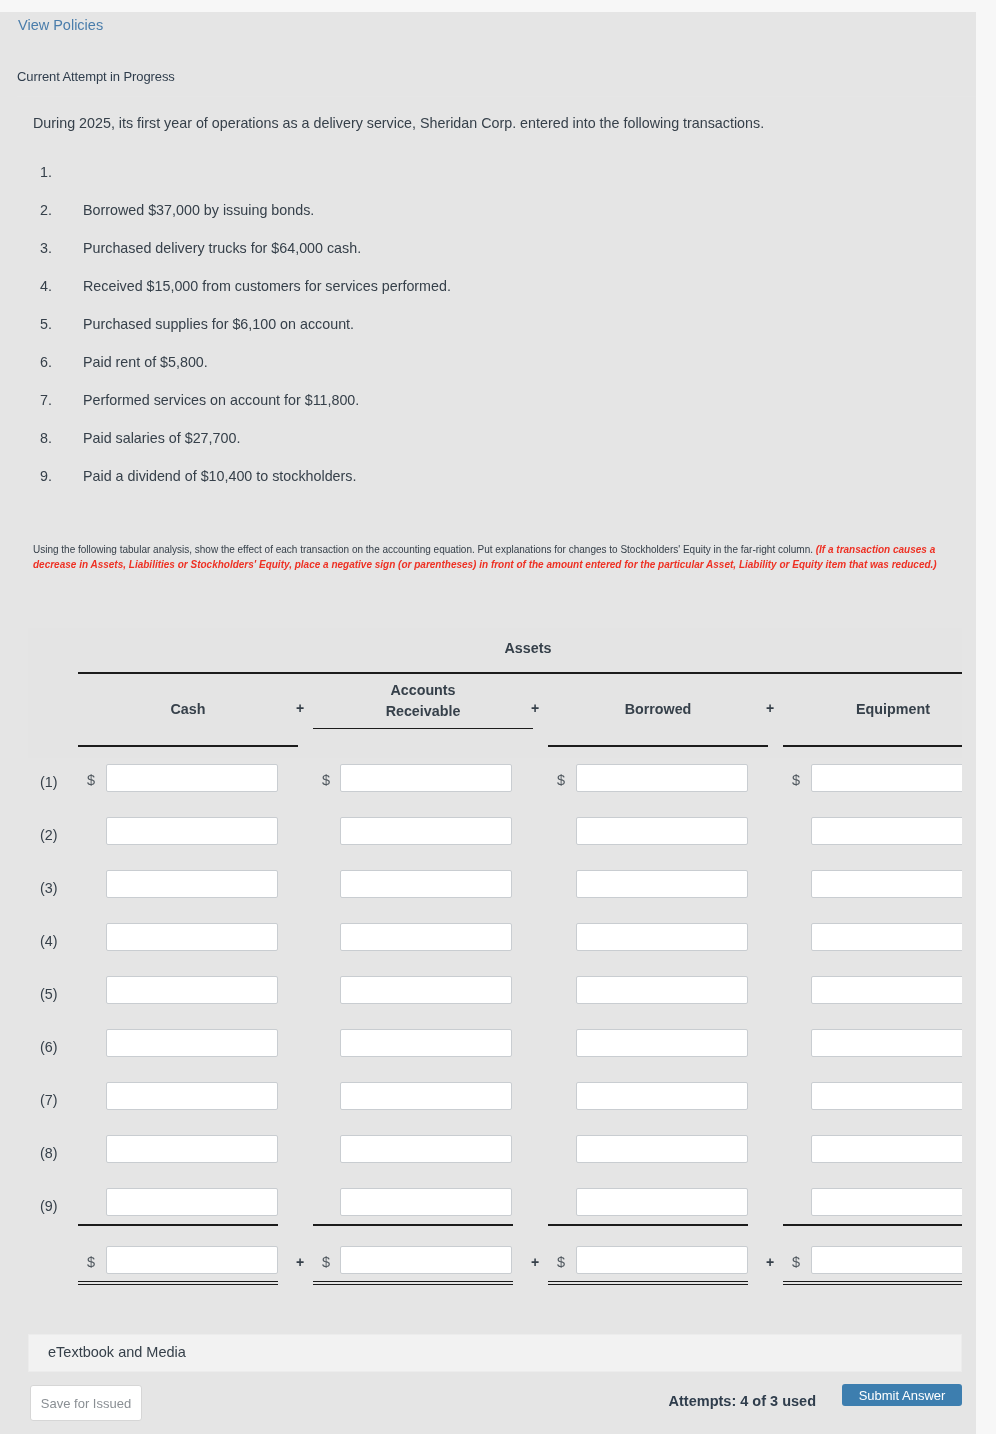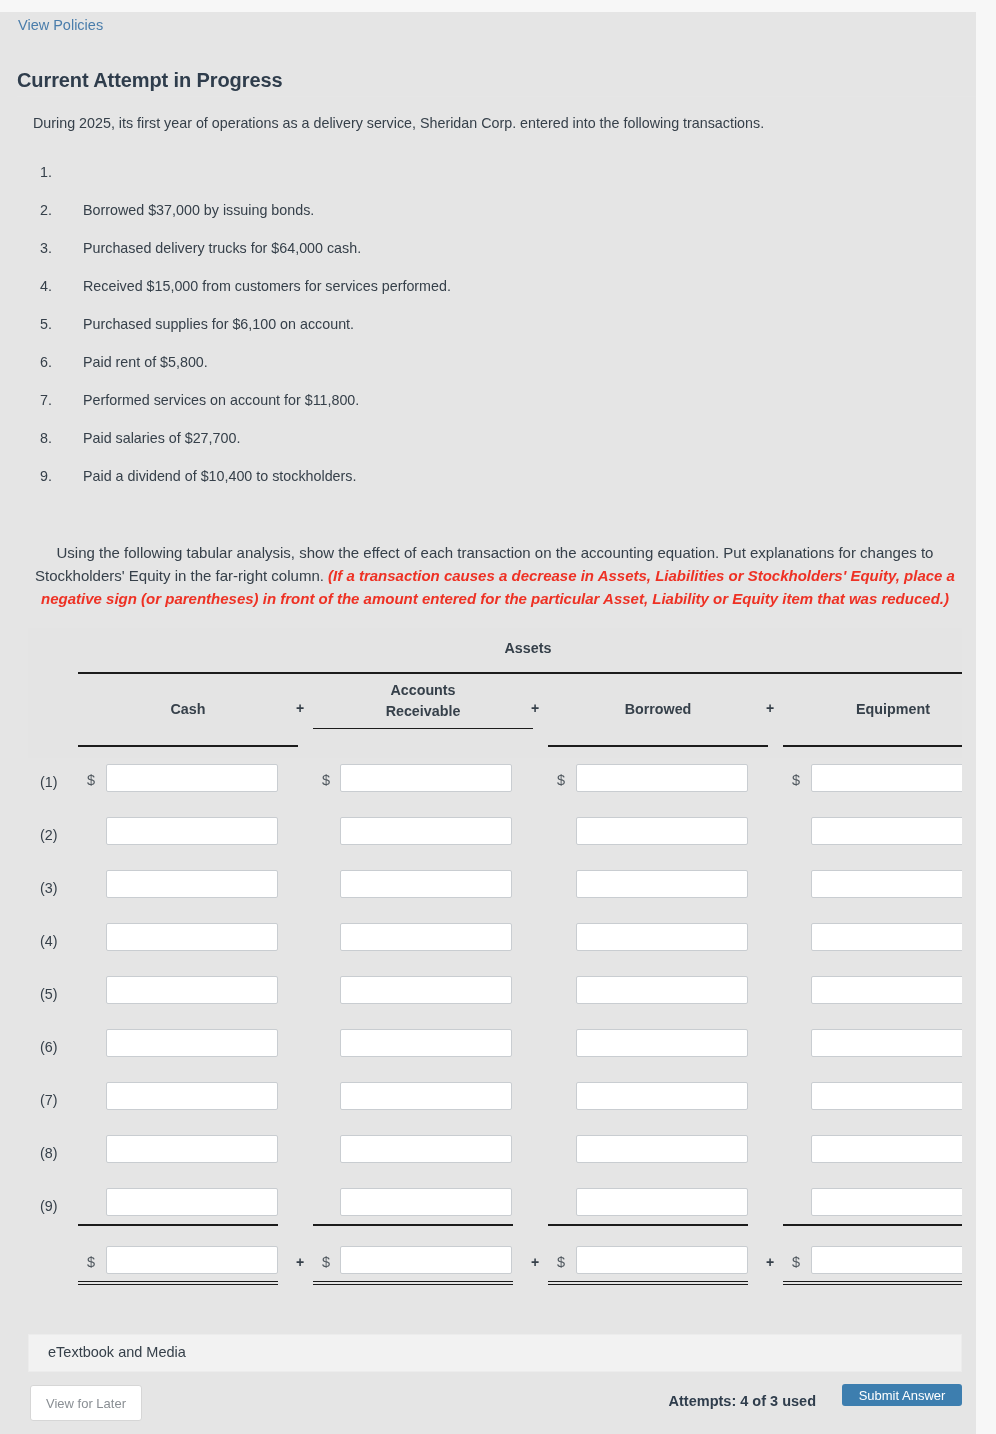--- a/index.html
+++ b/index.html
@@ -34,22 +34,22 @@
     color: #4a7dab;
     text-decoration: none;
     cursor: pointer;
   }
 
   
   .attempt-heading {
     position: absolute;
     left: 17px;
     top: 57px;
-    font-size: 20px;
-    font-weight: bold;
+    font-size: 13px;
+    font-weight: normal;
     color: #2f3d4c;
     letter-spacing: -0.1px;
     text-align: right;
   }
   .heading-rule {
     position: absolute;
     left: 17px;
     top: 84px;
     width: 959px;
     height: 1px;
@@ -91,24 +91,23 @@
     left: 50px;
     top: 0;
   }
 
   
   .instructions {
     position: absolute;
     left: 33px;
     top: 530px;
     width: 924px;
-    font-size: 15px;
+    font-size: 10px;
     color: #36404a;
     line-height: 1.52;
-    text-align: center;
   }
   .instructions .warn {
     color: #ee3124;
     font-style: italic;
     font-weight: bold;
   }
 
   
   .table-wrap {
     position: absolute;
@@ -460,19 +459,19 @@
               <span class="double-rule" style="left:755px;width:200px;top:41px"></span>
             </div>
           </div>
       </div>
     </div>
 
     <div class="etextbook">
       <span>eTextbook and Media</span>
     </div>
 
-    <button class="save-btn">View for Later</button>
+    <button class="save-btn">Save for Issued</button>
     <div class="attempts">Attempts: 4 of 3 used</div>
     <button class="submit-btn">Submit Answer</button>
 
     <div class="bottom-rule"></div>
   </div>
 </div>
 
 </body></html>

